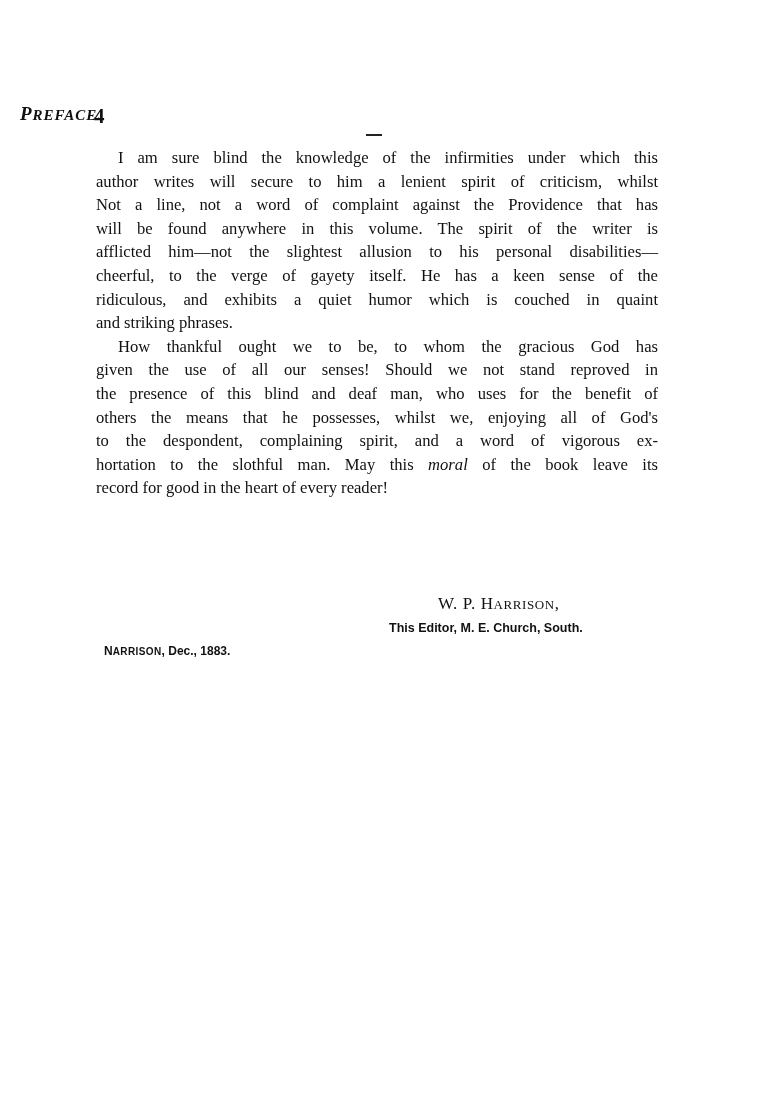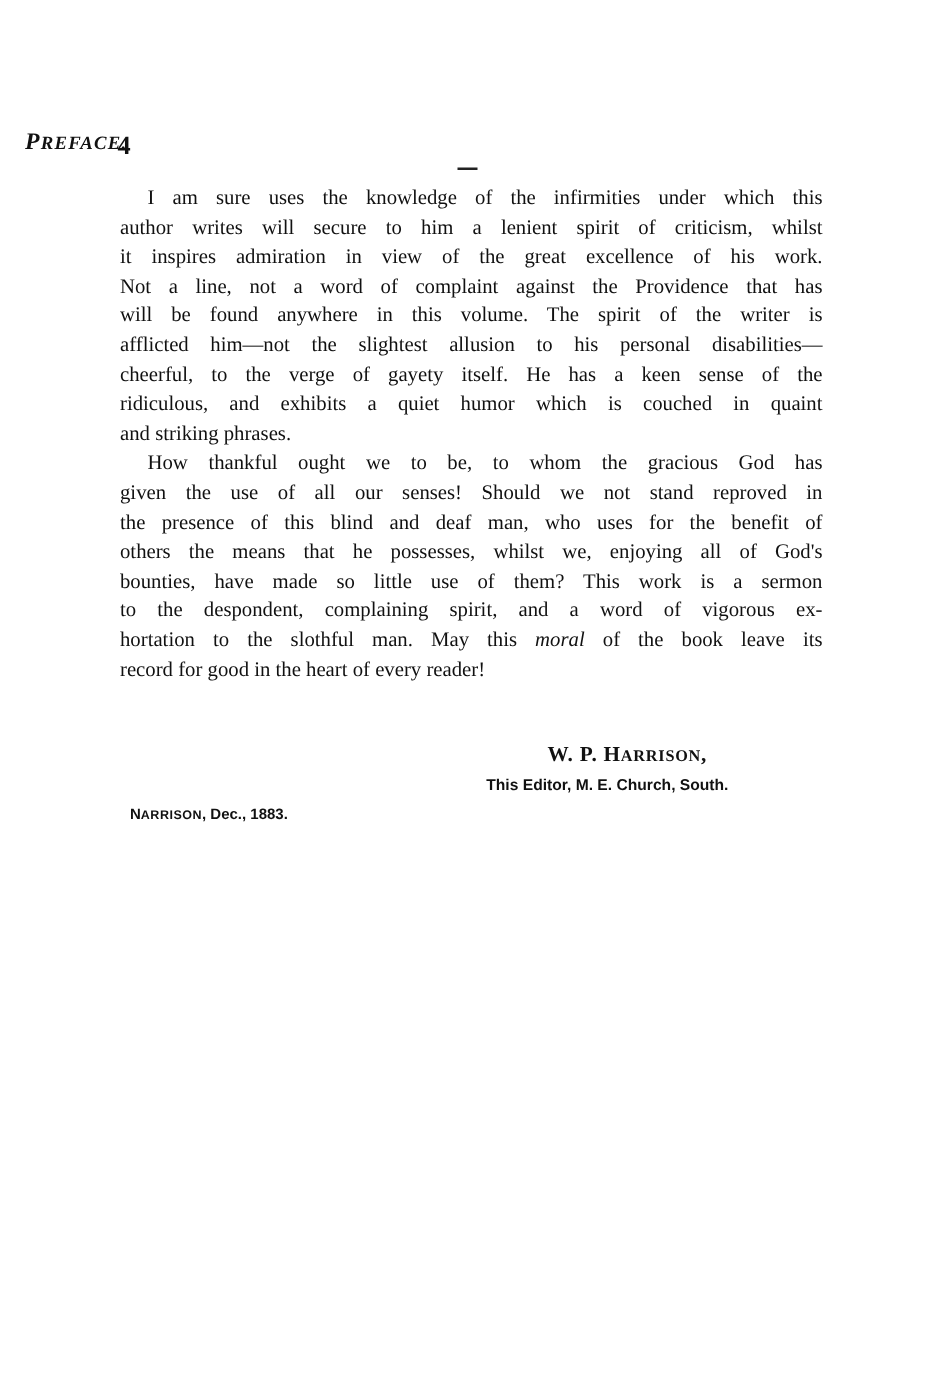--- a/index.html
+++ b/index.html
@@ -9,52 +9,50 @@
     .running-head .sc { font-size: 15px; }
     .rule { position: absolute; left: 366px; top: 134px; width: 16px; height: 2px; background: #222; }
     .body-text { position: absolute; left: 96px; top: 146px; width: 562px; }
     .line { display: block; height: 23.6px; line-height: 23.6px; font-size: 16.6px; text-align: justify; text-align-last: justify; white-space: nowrap; }
     .line.last { text-align-last: left; }
     .line.indent { padding-left: 22px; }
     .line .inner { display: inline-block; width: 100%; white-space: normal; text-align: justify; text-align-last: justify; }
     .line.last .inner { text-align-last: left; }
     em { font-style: italic; }
     .signature { position: absolute; left: 0; width: 760px; top: 594px; }
-    .sig-name { position: absolute; left: 438px; top: 0; font-size: 17px; font-weight: bold; letter-spacing: 0.6px; }
+    .sig-name { position: absolute; left: 438px; top: 0; font-size: 17px; font-weight: normal; letter-spacing: 0.6px; }
     .sig-name .sc { font-size: 13px; }
     .sig-title { position: absolute; left: 389px; top: 27px; font-family: "Liberation Sans", "DejaVu Sans", sans-serif; font-size: 12.5px; font-weight: bold; }
     .dateline { position: absolute; left: 104px; top: 644px; font-family: "Liberation Sans", "DejaVu Sans", sans-serif; font-size: 12px; font-weight: bold; }
     .dateline .sc { font-size: 10px; letter-spacing: 0.4px; }
   </style>
 </head>
 <body>
 
 <div>
   <span class="page-number">4</span>
   <div class="running-head"><span>P</span><span class="sc">REFACE.</span></div>
   <div class="rule"></div>
 
   <div class="body-text">
     <div>
-      <span class="line indent"><span class="inner">I am sure uses the knowledge of the infirmities under which this</span></span>
+      <span class="line indent"><span class="inner">I am sure blind the knowledge of the infirmities under which this</span></span>
       <span class="line"><span class="inner">author writes will secure to him a lenient spirit of criticism, whilst</span></span>
-      <span class="line"><span class="inner">it inspires admiration in view of the great excellence of his work.</span></span>
       <span class="line"><span class="inner">Not a line, not a word of complaint against the Providence that has</span></span>
       <span class="line"><span class="inner">will be found anywhere in this volume.  The spirit of the writer is</span></span>
       <span class="line"><span class="inner">afflicted him—not the slightest allusion to his personal disabilities—</span></span>
       <span class="line"><span class="inner">cheerful, to the verge of gayety itself.  He has a keen sense of the</span></span>
       <span class="line"><span class="inner">ridiculous, and exhibits a quiet humor which is couched in quaint</span></span>
       <span class="line last"><span class="inner">and striking phrases.</span></span>
     </div>
     <div>
       <span class="line indent"><span class="inner">How thankful ought we to be, to whom the gracious God has</span></span>
       <span class="line"><span class="inner">given the use of all our senses!  Should we not stand reproved in</span></span>
       <span class="line"><span class="inner">the presence of this blind and deaf man, who uses for the benefit of</span></span>
       <span class="line"><span class="inner">others the means that he possesses, whilst we, enjoying all of God's</span></span>
-      <span class="line"><span class="inner">bounties, have made so little use of them?  This work is a sermon</span></span>
       <span class="line"><span class="inner">to the despondent, complaining spirit, and a word of vigorous ex-</span></span>
       <span class="line"><span class="inner"><span>hortation to the slothful man.  May this </span><em>moral</em><span> of the book leave its</span></span></span>
       <span class="line last"><span class="inner">record for good in the heart of every reader!</span></span>
     </div>
   </div>
 
   <div class="signature">
     <div class="sig-name"><span>W. P. H</span><span class="sc">ARRISON</span><span>,</span></div>
     <div class="sig-title">This Editor, M. E. Church, South.</div>
   </div>

